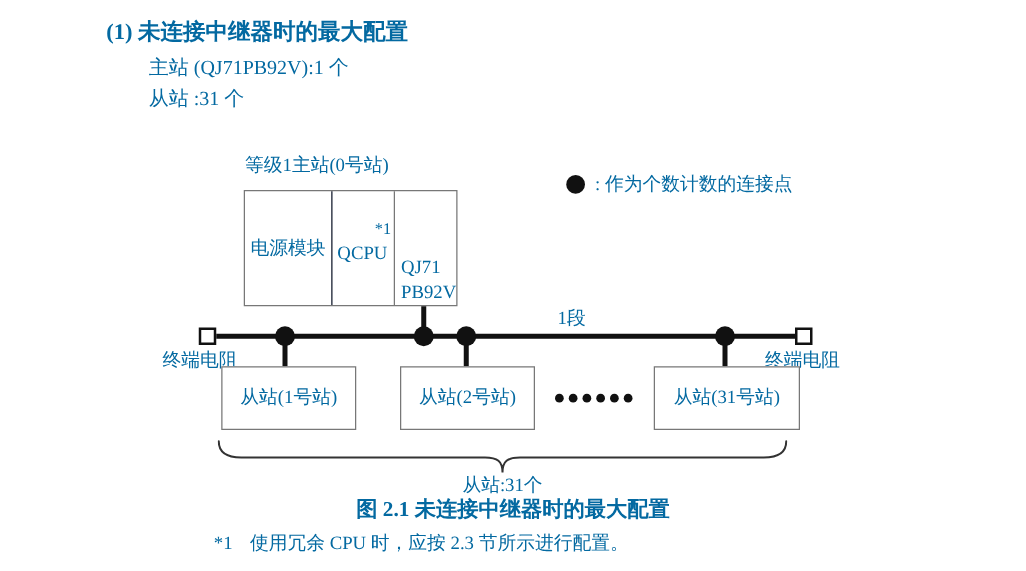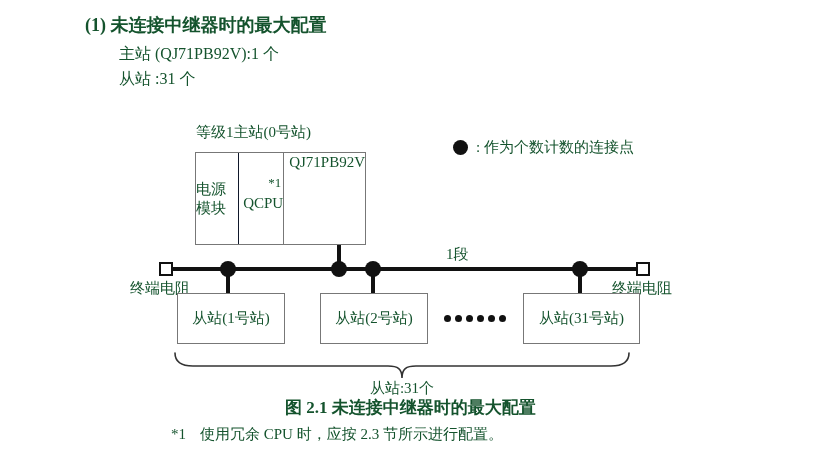--- a/index.html
+++ b/index.html
@@ -1,33 +1,33 @@
 <!DOCTYPE html>
 <html><head>
 <meta charset="utf-8">
 <style>
   html,body{margin:0;padding:0;background:#fff;}
   .page{
     position:relative;width:821px;height:457px;background:#fff;overflow:hidden;
-    font-family:"Liberation Serif","DejaVu Serif",serif;color:#14532d;
+    font-family:"Liberation Serif","DejaVu Serif",serif;color:#0369a1;
   }
   .abs{position:absolute;}
   .heading{left:85px;top:13px;font-size:18px;font-weight:bold;white-space:nowrap;}
   .subline{left:119px;font-size:16px;white-space:nowrap;}
   .l1{top:44px;}
   .l2{top:69px;}
 
   .master-label{left:196px;top:123px;font-size:15px;white-space:nowrap;}
   .master-box{left:195px;top:152px;width:171px;height:93px;border:1px solid #777;
     box-sizing:border-box;display:flex;background:#fff;}
   .cell{box-sizing:border-box;font-size:15px;}
   .cell.power{width:70px;border-right:1px solid #0f172a;display:flex;align-items:center;justify-content:center;}
   .cell.cpu{width:50px;border-right:1px solid #777;position:relative;display:flex;align-items:center;padding-left:4px;padding-top:10px;}
   .cpu-note{position:absolute;top:22px;right:2px;font-size:13px;}
-  .cell.net{flex:1;display:flex;flex-direction:row;justify-content:space-between;padding-left:5px;line-height:1.3;}
+  .cell.net{flex:1;display:flex;flex-direction:column;justify-content:flex-end;padding-left:5px;line-height:1.3;}
 
   .legend{left:453px;top:138px;display:flex;align-items:center;gap:8px;}
   .legend-dot{width:15px;height:15px;border-radius:50%;background:#111;flex:0 0 auto;}
   .legend-text{font-size:15px;white-space:nowrap;}
 
   .bus-line{left:167px;top:267px;width:478px;height:4px;background:#111;}
   .seg-label{left:446px;top:245px;font-size:15px;white-space:nowrap;}
 
   .term-sq{width:14px;height:14px;background:#fff;border:2px solid #111;box-sizing:border-box;}
   .term-sq.left{left:159px;top:262px;}

